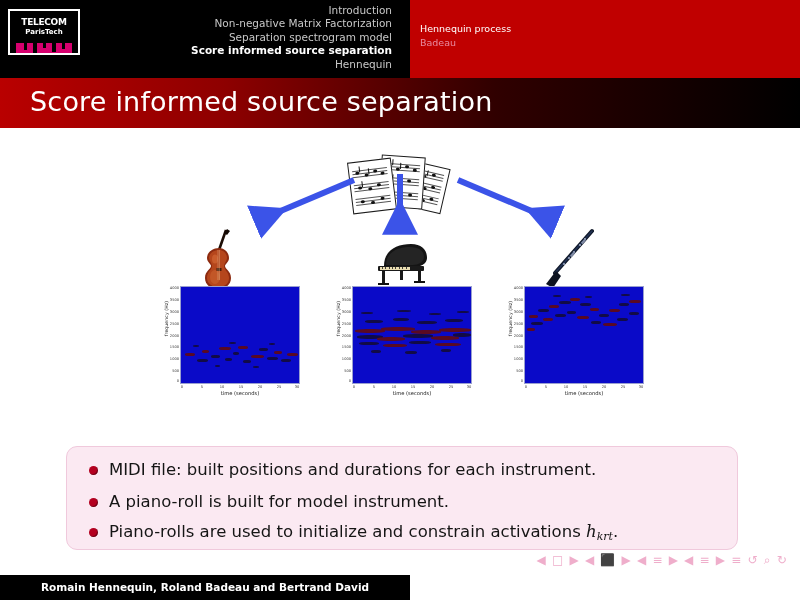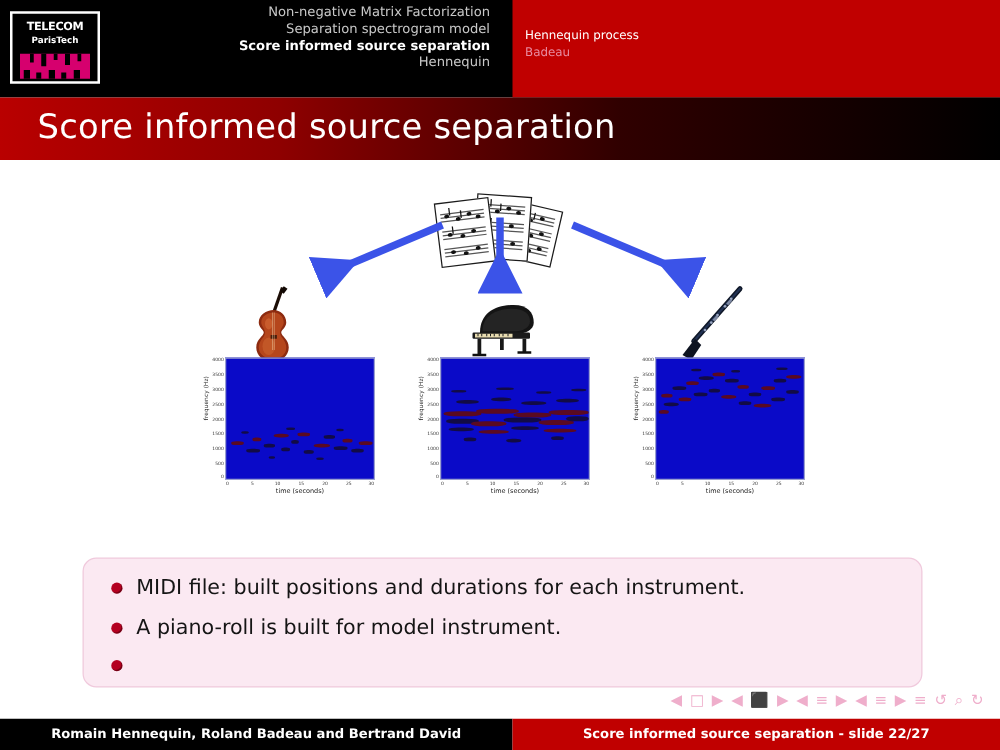--- a/index.html
+++ b/index.html
@@ -18,21 +18,21 @@
   
   #header {
     position: absolute;
     left: 0; top: 0;
     width: 800px; height: 78px;
     background: #000000;
   }
   #logo-box {
     position: absolute;
     left: 8px; top: 9px;
-    width: 72px; height: 58px;
+    width: 72px; height: 46px;
     border: 2px solid #ffffff;
     background: #000000;
     box-sizing: border-box;
     overflow: hidden;
   }
   #logo-wordmark {
     position: absolute;
     left: 0; top: 6px;
     width: 68px;
     text-align: center;
@@ -357,20 +357,21 @@
       <div class="notch" style="left:46px; top:0px;  width:3px; height:6px;"></div>
       <div class="notch" style="left:3px;  top:13px; width:5px; height:7px;"></div>
       <div class="notch" style="left:13px; top:15px; width:4px; height:5px;"></div>
       <div class="notch" style="left:23px; top:13px; width:5px; height:7px;"></div>
       <div class="notch" style="left:33px; top:15px; width:4px; height:5px;"></div>
       <div class="notch" style="left:43px; top:13px; width:5px; height:7px;"></div>
     </div>
   </div>
 
   <div id="nav-sections">
+    <span class="nav-item">Introduction</span>
     <span class="nav-item">Non-negative Matrix Factorization</span>
     <span class="nav-item">Separation spectrogram model</span>
     <span class="nav-item active">Score informed source separation</span>
     <span class="nav-item">Hennequin</span>
   </div>
 
   <div id="nav-subsections">
     <span class="nav-item active">Hennequin process</span>
     <span class="nav-item">Badeau</span>
   </div>
@@ -700,28 +701,26 @@
       <div class="bullet-text">MIDI file: built positions and durations for each instrument.</div>
     </div>
 
     <div class="bullet-row" style="top:42px;">
       <div class="bullet-dot"></div>
       <div class="bullet-text">A piano-roll is built for model instrument.</div>
     </div>
 
     <div class="bullet-row" style="top:72px;">
       <div class="bullet-dot"></div>
+      <div class="bullet-text"><span>Piano-rolls are used to initialize and constrain activations </span><span class="mathvar">h</span><span class="mathsub">krt</span><span>.</span></div>
     </div>
 
   </div>
 
 </div>
 
 <div id="nav-glyphs">◀ □ ▶  ◀ ⬛ ▶  ◀ ≡ ▶  ◀ ≡ ▶   ≡   ↺ ⌕ ↻</div>
 
 <div id="footer">
   <div id="footer-left">
     <div id="footer-authors">Romain Hennequin, Roland Badeau and Bertrand David</div>
   </div>
-  <div id="footer-right">
-    <div id="footer-info">Score informed source separation - slide 22/27</div>
-  </div>
 </div>
 
 </body></html>

